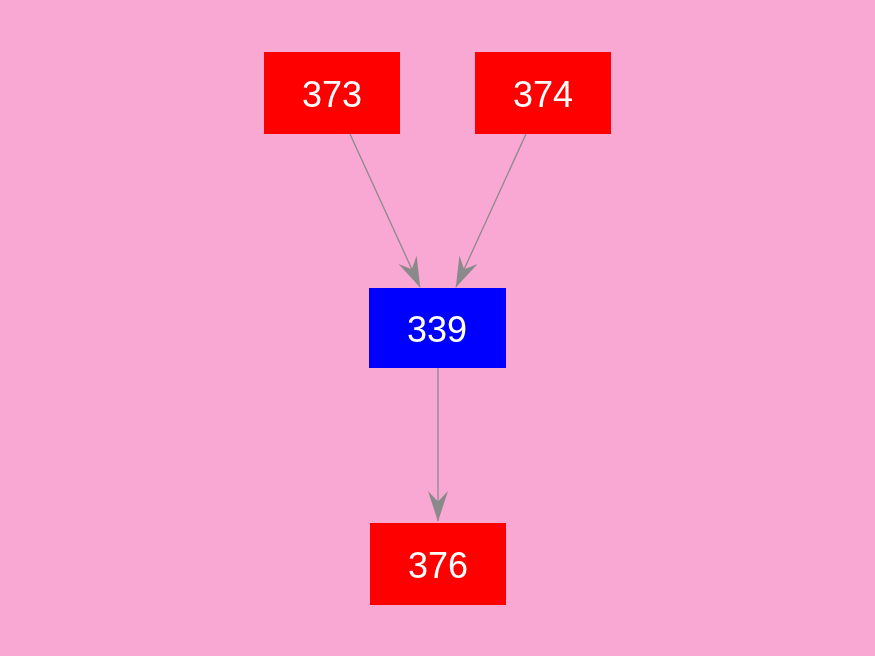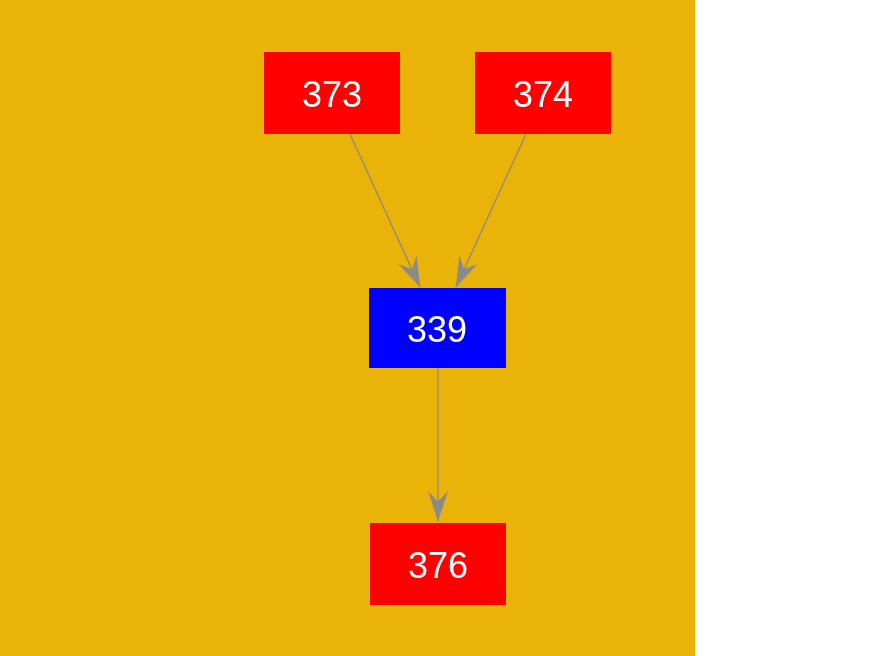--- a/index.html
+++ b/index.html
@@ -2,23 +2,23 @@
 <html><head>
 <meta charset="utf-8">
 <style>
   html, body {
     margin: 0;
     padding: 0;
     background: #ffffff;
   }
   .stage {
     position: relative;
-    width: 695px;
+    width: 875px;
     height: 656px;
-    background: #eab308;
+    background: #f9a8d4;
     overflow: hidden;
   }
   svg.graph {
     position: absolute;
     left: 0;
     top: 0;
     display: block;
   }
   .node-label {
     font-family: "Liberation Sans", sans-serif;

